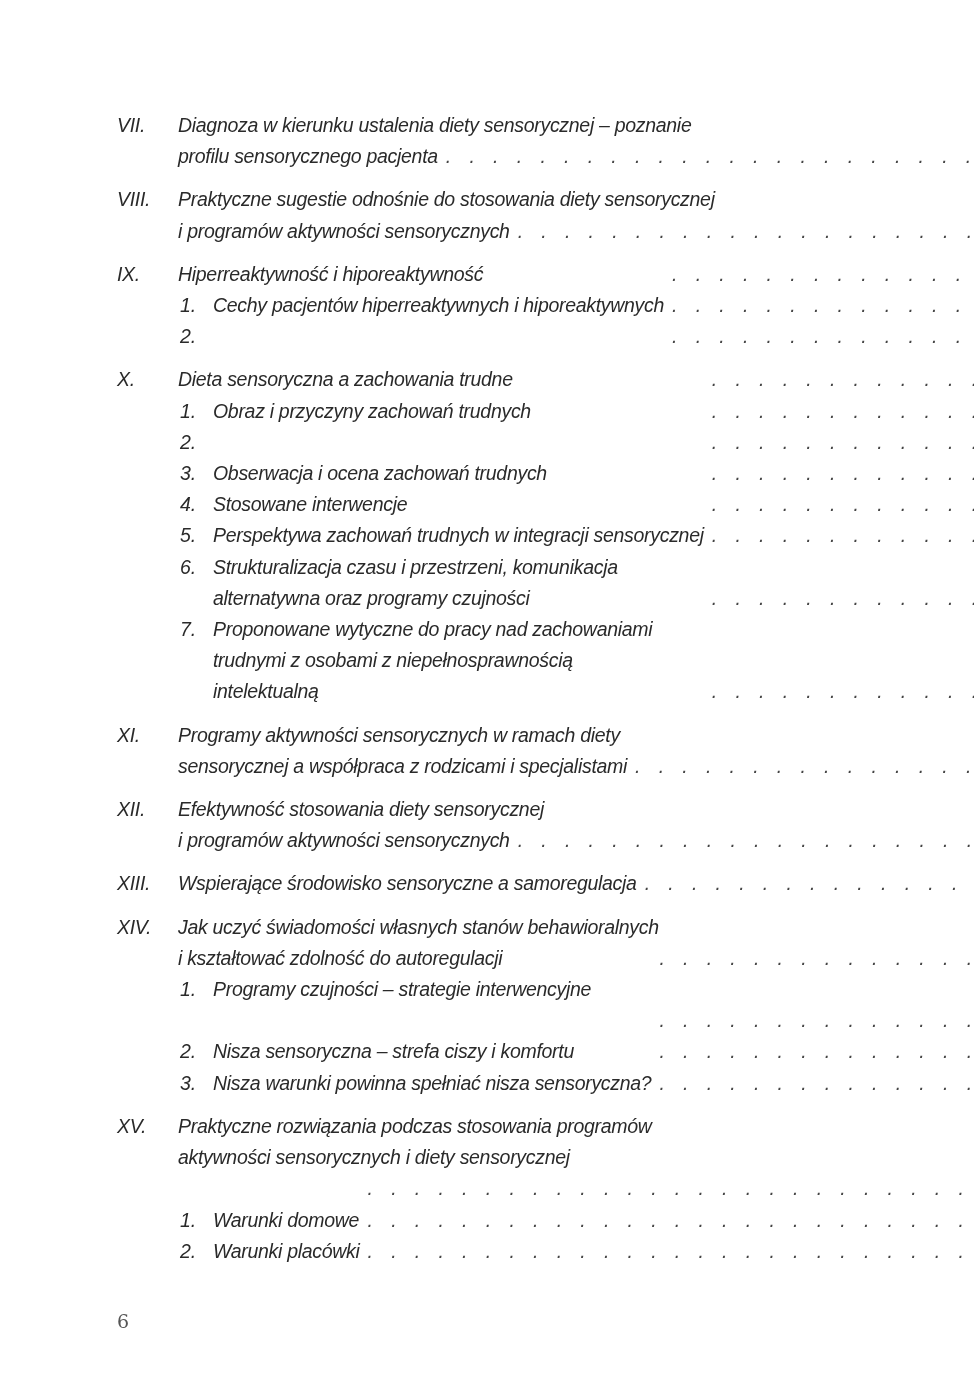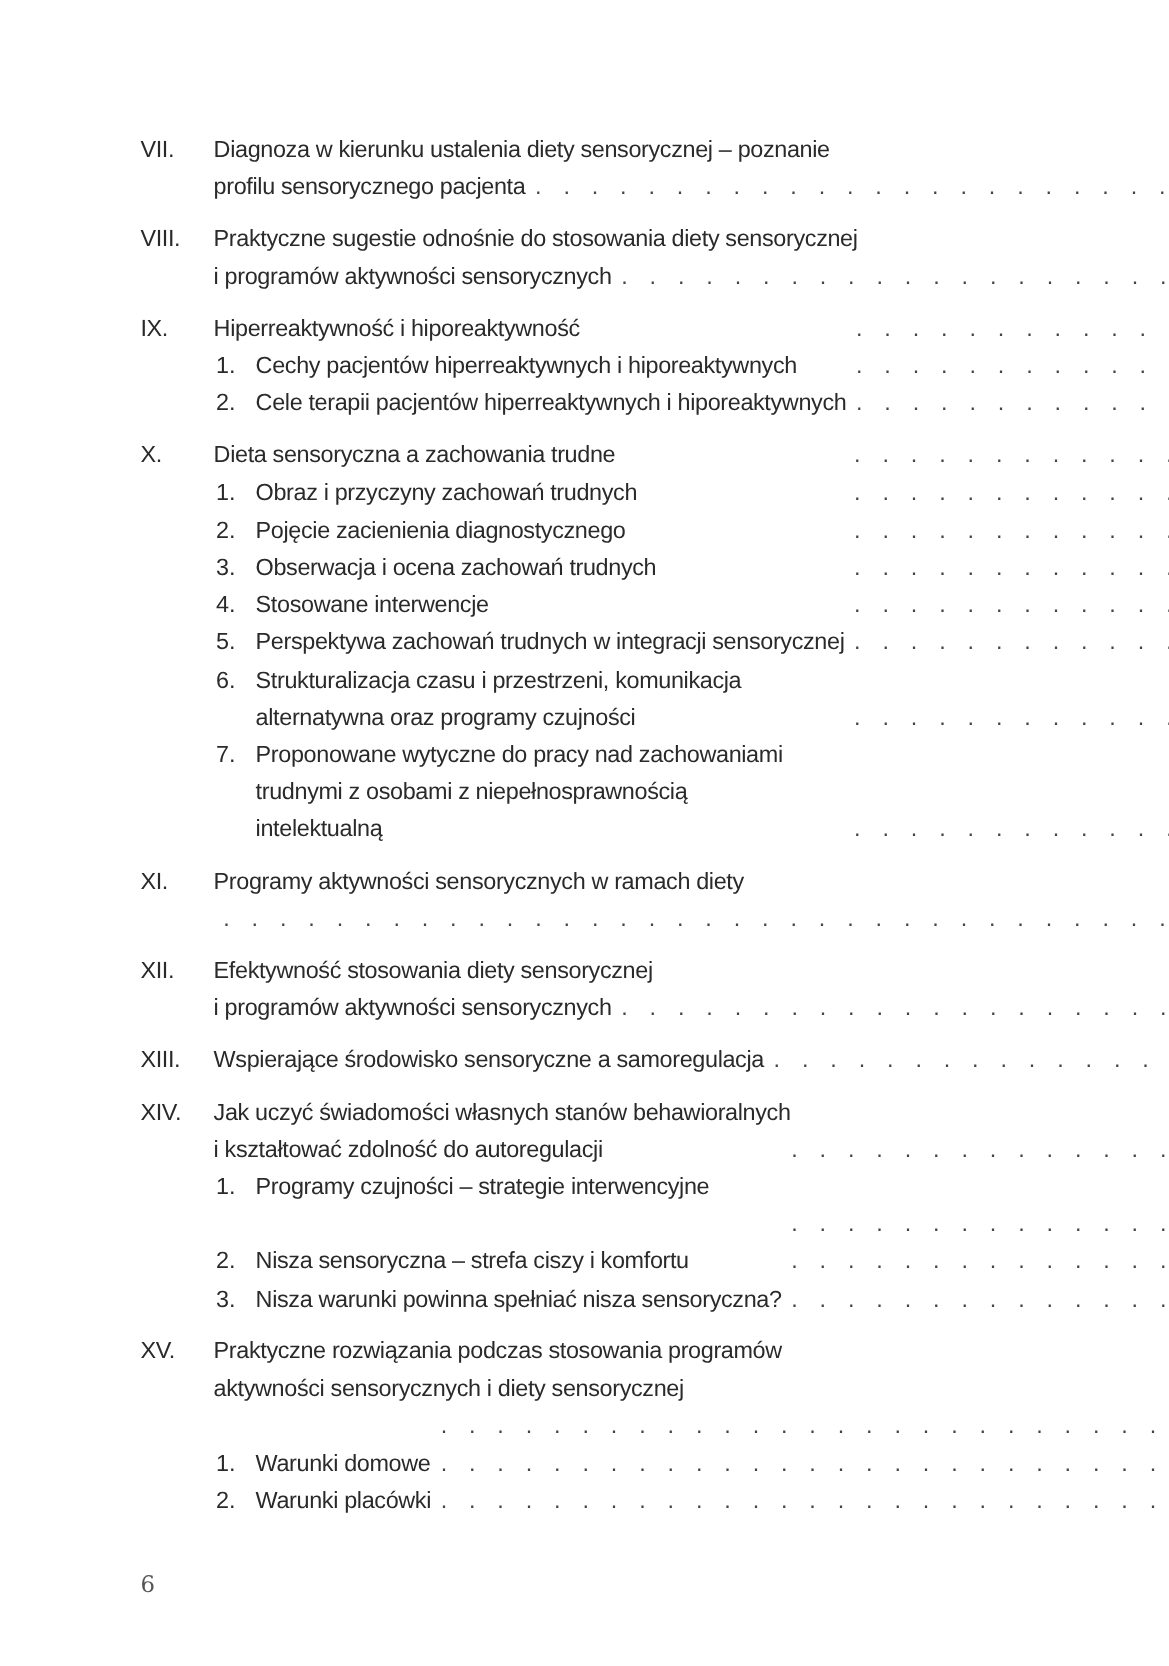--- a/index.html
+++ b/index.html
@@ -1,19 +1,19 @@
 <!DOCTYPE html>
 <html><head>
 <meta charset="utf-8">
 <style>
   html, body { margin: 0; padding: 0; background: #ffffff; }
   body { width: 974px; height: 1388px; position: relative; overflow: hidden;
          font-family: "Liberation Sans", sans-serif; color: #2a2a2a; }
   .page { position: absolute; left: 117px; top: 110px; width: 740px; }
-  .section { display: flex; margin-bottom: 12px; }
+  .section { display: flex; margin-bottom: 12px; font-style: italic; }
   .num { width: 61px; flex: none; font-size: 19.5px; line-height: 31.2px; letter-spacing: -0.3px; }
   .body { flex: 1; }
   .line { display: flex; align-items: baseline; font-size: 19.5px; line-height: 31.2px; letter-spacing: -0.3px; white-space: nowrap; }
   .line .txt { flex: none; }
   .line .dots { flex: 1; overflow: hidden; margin: 0 6px 0 8px; color: #444; letter-spacing: 6.4px; text-align: right; direction: rtl; }
   .sub { display: flex; }
   .subnum { width: 33px; flex: none; font-size: 19.5px; line-height: 31.2px; padding-left: 2px; }
   .subbody { flex: 1; }
   .folio { position: absolute; left: 117px; top: 1310px; font-size: 19px; color: #555; font-family: "DejaVu Serif", serif; }
 </style>
@@ -58,21 +58,20 @@
             <div class="line">
               <span class="txt">Cechy pacjentów hiperreaktywnych i hiporeaktywnych</span>
               <span class="dots">. . . . . . . . . . . . . . . . . . . . . . . . . . . . . . . . . . . . . . . . . . . . . . . . .</span>
             </div>
           </div>
         </div>
         <div class="sub">
           <div class="subnum">2.</div>
           <div class="subbody">
             <div class="line">
-              <span class="txt">Cele terapii pacjentów hiperreaktywnych i hiporeaktywnych</span>
               <span class="dots">. . . . . . . . . . . . . . . . . . . . . . . . . . . . . . . . . . . . . . . . . . . . . . . . .</span>
             </div>
           </div>
         </div>
       </div>
     </div>
     <div class="section">
       <div class="num">X.</div>
       <div class="body">
         <div class="line">
@@ -85,21 +84,20 @@
             <div class="line">
               <span class="txt">Obraz i przyczyny zachowań trudnych</span>
               <span class="dots">. . . . . . . . . . . . . . . . . . . . . . . . . . . . . . . . . . . . . . . . . . . . . . . . .</span>
             </div>
           </div>
         </div>
         <div class="sub">
           <div class="subnum">2.</div>
           <div class="subbody">
             <div class="line">
-              <span class="txt">Pojęcie zacienienia diagnostycznego</span>
               <span class="dots">. . . . . . . . . . . . . . . . . . . . . . . . . . . . . . . . . . . . . . . . . . . . . . . . .</span>
             </div>
           </div>
         </div>
         <div class="sub">
           <div class="subnum">3.</div>
           <div class="subbody">
             <div class="line">
               <span class="txt">Obserwacja i ocena zachowań trudnych</span>
               <span class="dots">. . . . . . . . . . . . . . . . . . . . . . . . . . . . . . . . . . . . . . . . . . . . . . . . .</span>
@@ -153,20 +151,21 @@
         </div>
       </div>
     </div>
     <div class="section">
       <div class="num">XI.</div>
       <div class="body">
         <div class="line">
           <span class="txt">Programy aktywności sensorycznych w ramach diety</span>
         </div>
         <div class="line">
+          <span class="txt">sensorycznej a współpraca z rodzicami i specjalistami</span>
           <span class="dots">. . . . . . . . . . . . . . . . . . . . . . . . . . . . . . . . . . . . . . . . . . . . . . . . .</span>
         </div>
       </div>
     </div>
     <div class="section">
       <div class="num">XII.</div>
       <div class="body">
         <div class="line">
           <span class="txt">Efektywność stosowania diety sensorycznej</span>
         </div>

